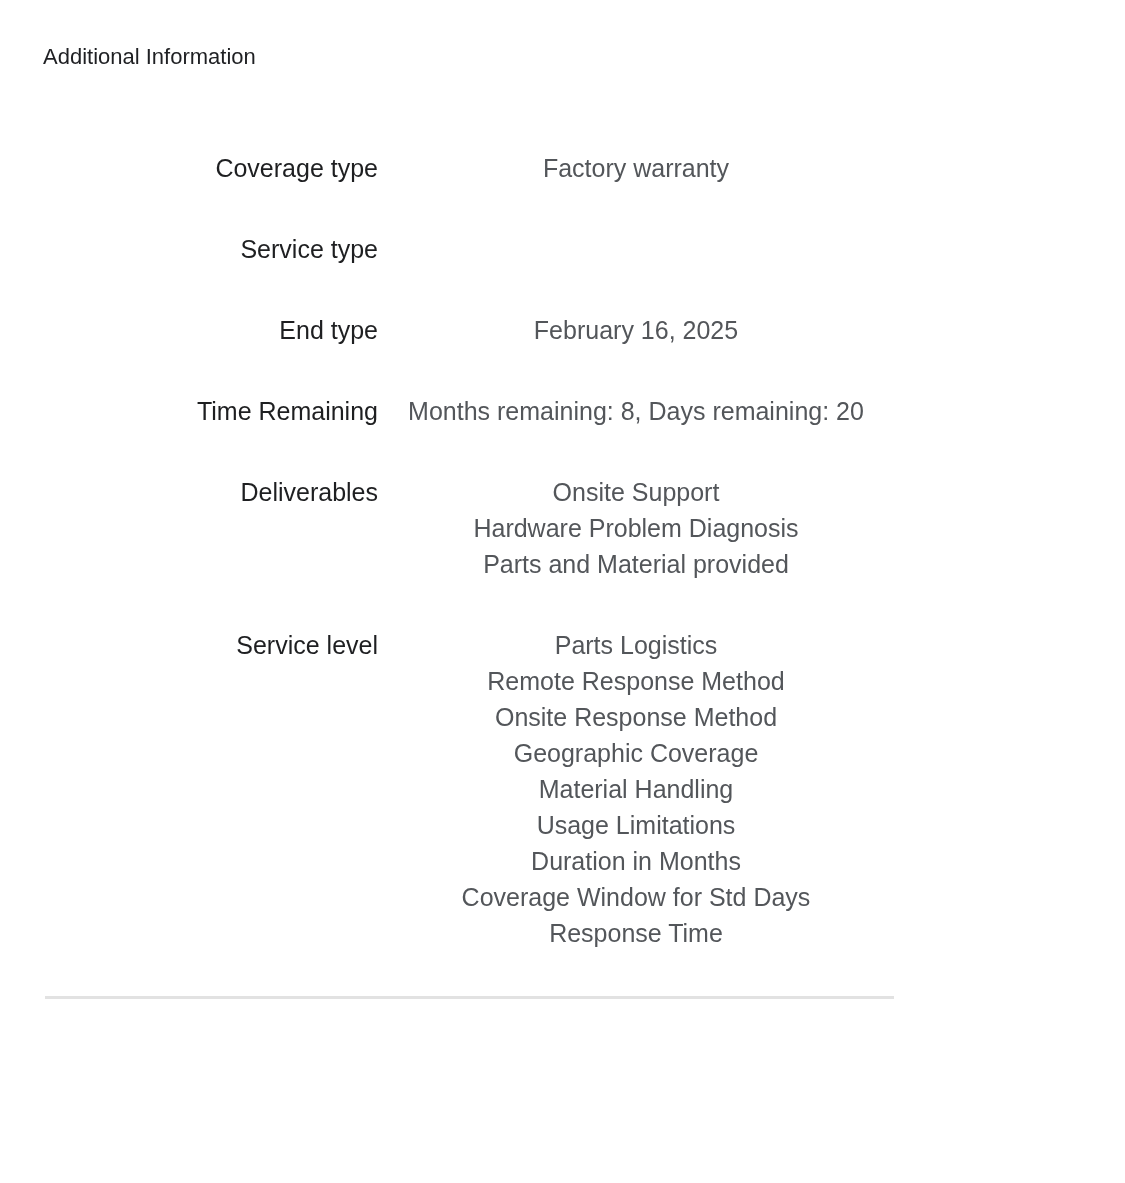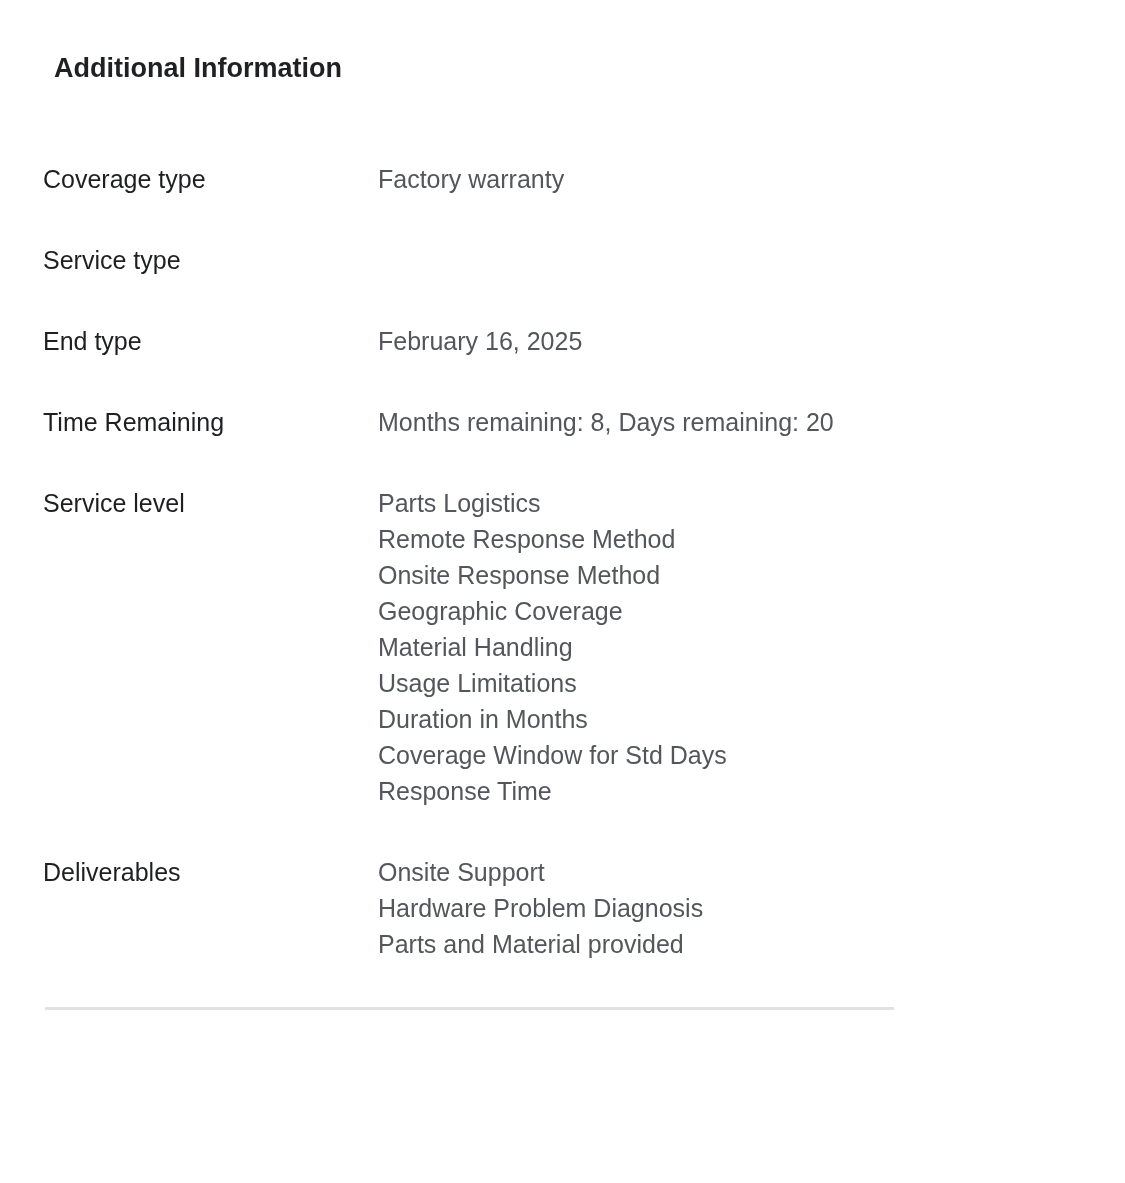--- a/index.html
+++ b/index.html
@@ -19,49 +19,51 @@
   body {
     width: 1125px;
     height: 1183px;
     overflow: hidden;
   }
   .section {
     padding: 38px 0 0 43px;
     width: 1125px;
   }
   .section-title {
-    margin: 11px;
-    font-size: 27px;
+    margin: 0;
+    font-size: 22px;
     line-height: 38px;
-    font-weight: 700;
+    font-weight: 400;
     color: var(--heading);
   }
   .info-rows {
     margin-top: 74px;
   }
   .info-row {
     display: flex;
     align-items: flex-start;
     margin-bottom: 45px;
   }
   .info-label {
     flex: 0 0 335px;
     width: 335px;
     font-size: 25px;
     line-height: 36px;
     color: var(--label);
+    text-align: right;
   }
   .info-values {
     flex: 1 1 auto;
     max-width: 516px;
   }
   .value-line {
     font-size: 25px;
     line-height: 36px;
     color: var(--value);
+    text-align: center;
   }
   .section-divider {
     margin-top: 20px;
     margin-left: 2px;
     width: 849px;
     height: 3px;
     background: var(--divider);
     border: none;
   }
 </style>
@@ -93,38 +95,38 @@
   </div>
 
   <div class="info-row">
     <div class="info-label">Time Remaining</div>
     <div class="info-values">
           <div class="value-line">Months remaining: 8, Days remaining: 20</div>
         </div>
   </div>
 
   <div class="info-row">
+    <div class="info-label">Deliverables</div>
+    <div class="info-values">
+          <div class="value-line">Onsite Support</div>
+          <div class="value-line">Hardware Problem Diagnosis</div>
+          <div class="value-line">Parts and Material provided</div>
+        </div>
+  </div>
+
+  <div class="info-row">
     <div class="info-label">Service level</div>
     <div class="info-values">
           <div class="value-line">Parts Logistics</div>
           <div class="value-line">Remote Response Method</div>
           <div class="value-line">Onsite Response Method</div>
           <div class="value-line">Geographic Coverage</div>
           <div class="value-line">Material Handling</div>
           <div class="value-line">Usage Limitations</div>
           <div class="value-line">Duration in Months</div>
           <div class="value-line">Coverage Window for Std Days</div>
           <div class="value-line">Response Time</div>
         </div>
   </div>
-
-  <div class="info-row">
-    <div class="info-label">Deliverables</div>
-    <div class="info-values">
-          <div class="value-line">Onsite Support</div>
-          <div class="value-line">Hardware Problem Diagnosis</div>
-          <div class="value-line">Parts and Material provided</div>
-        </div>
-  </div>
 </div>
 
   <div class="section-divider"></div>
 </div>
 
 </body></html>

